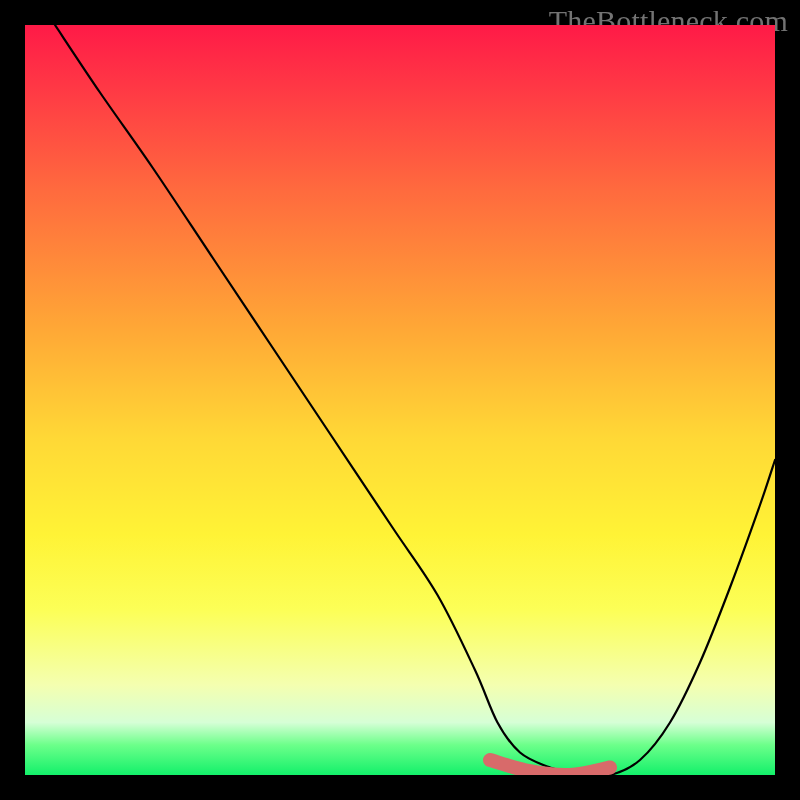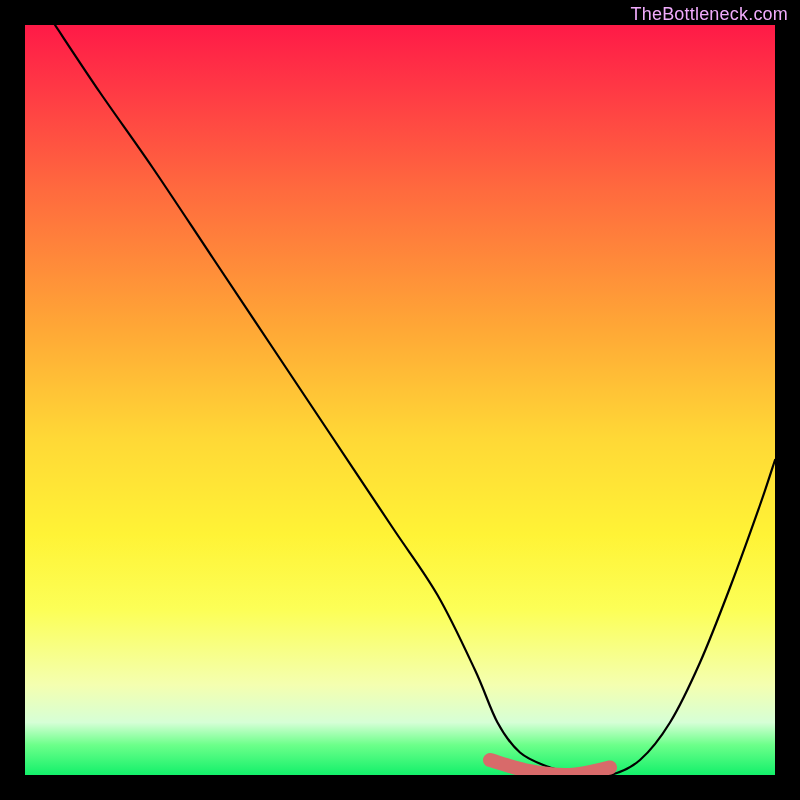--- a/index.html
+++ b/index.html
@@ -39,23 +39,23 @@
     pointer-events: none;
   }
   .marker {
     position: absolute;
     pointer-events: none;
   }
   .watermark {
     position: absolute;
     top: 4px;
     right: 12px;
-    font-family: Liberation Sans, sans-serif;
-    font-size: 18px;
-    color: #f0abfc;
+    font-family: Liberation Serif, serif;
+    font-size: 30px;
+    color: #737373;
     letter-spacing: 0.2px;
   }
 </style>
 </head>
 <body>
 
 <div class="frame">
   <div class="watermark">TheBottleneck.com</div>
 
   <div class="plot-area">

